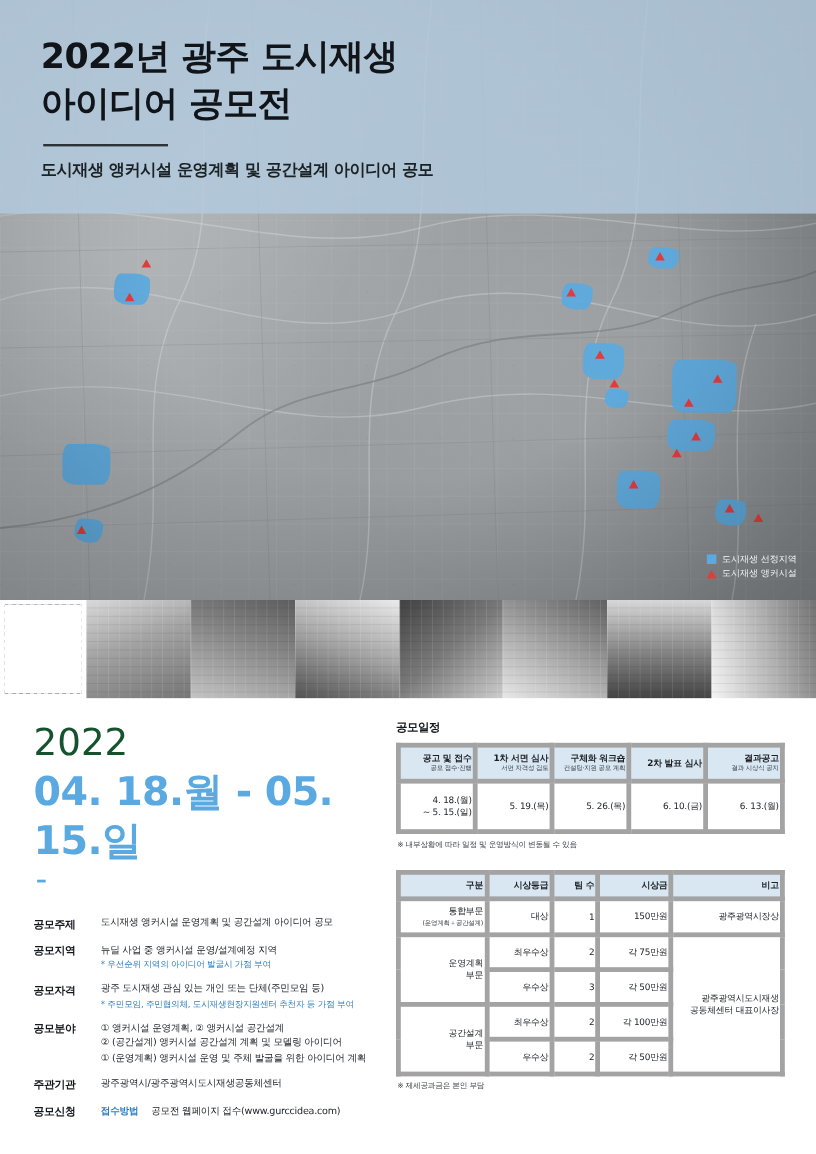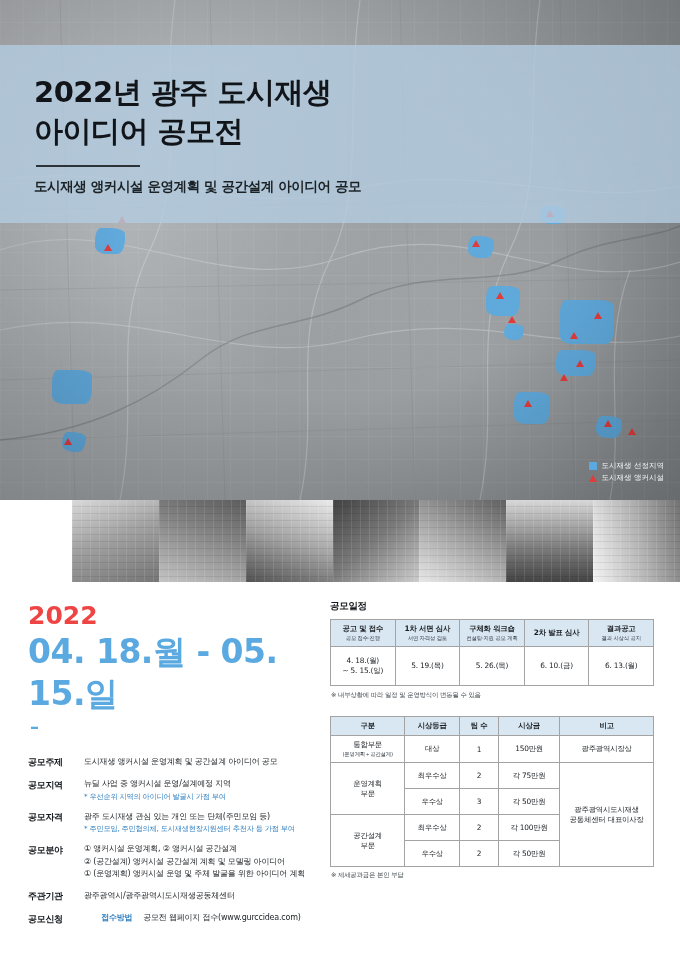--- a/index.html
+++ b/index.html
@@ -81,21 +81,20 @@
   }
 
   
   .header-band {
     position: absolute;
     left: 0; top: 0;
     width: 680px;
     height: 178px;
     background: rgba(178,203,222,0.82);
     backdrop-filter: none;
-    margin-top: 45px;
   }
   .header-inner {
     position: absolute;
     left: 34px;
     top: 28px;
     width: 600px;
   }
   .title-main {
     font-size: 29px;
     font-weight: bold;
@@ -207,23 +206,23 @@
   }
 
   
   .left-col {
     position: absolute;
     left: 28px;
     top: 18px;
     width: 290px;
   }
   .year {
-    font-size: 25px;
-    color: #ef4444;
-    font-weight: bold;
+    font-size: 31px;
+    color: #14532d;
+    font-weight: normal;
     letter-spacing: 0px;
     line-height: 1.25;
     margin: 0;
   }
   .dates {
     font-size: 33px;
     color: #5aa9e0;
     font-weight: bold;
     letter-spacing: -0.5px;
     line-height: 1.25;
@@ -266,21 +265,20 @@
     display: block;
     letter-spacing: -0.2px;
   }
   .info-sub {
     display: block;
     letter-spacing: -0.2px;
   }
   .apply-row {
     display: flex;
     margin-bottom: 3px;
-    justify-content: center;
   }
   .apply-key {
     width: 42px;
     flex: 0 0 42px;
     font-size: 8px;
     color: #2f7fc0;
     font-weight: bold;
   }
   .apply-val {
     font-size: 8px;
@@ -300,22 +298,22 @@
     color: #14181c;
     margin: 0 0 6px 0;
     letter-spacing: -0.3px;
   }
   table.grid {
     border-collapse: collapse;
     width: 100%;
     table-layout: fixed;
   }
   table.grid th, table.grid td {
-    border: 1px solid #a3a3a3;
-    text-align: center;
+    border: 4px solid #a3a3a3;
+    text-align: right;
     vertical-align: middle;
     font-size: 7.4px;
     color: #1b1f23;
     padding: 4px 1px;
     letter-spacing: -0.2px;
   }
   table.grid th {
     background: #d9e7f2;
     font-weight: bold;
     line-height: 1.35;

